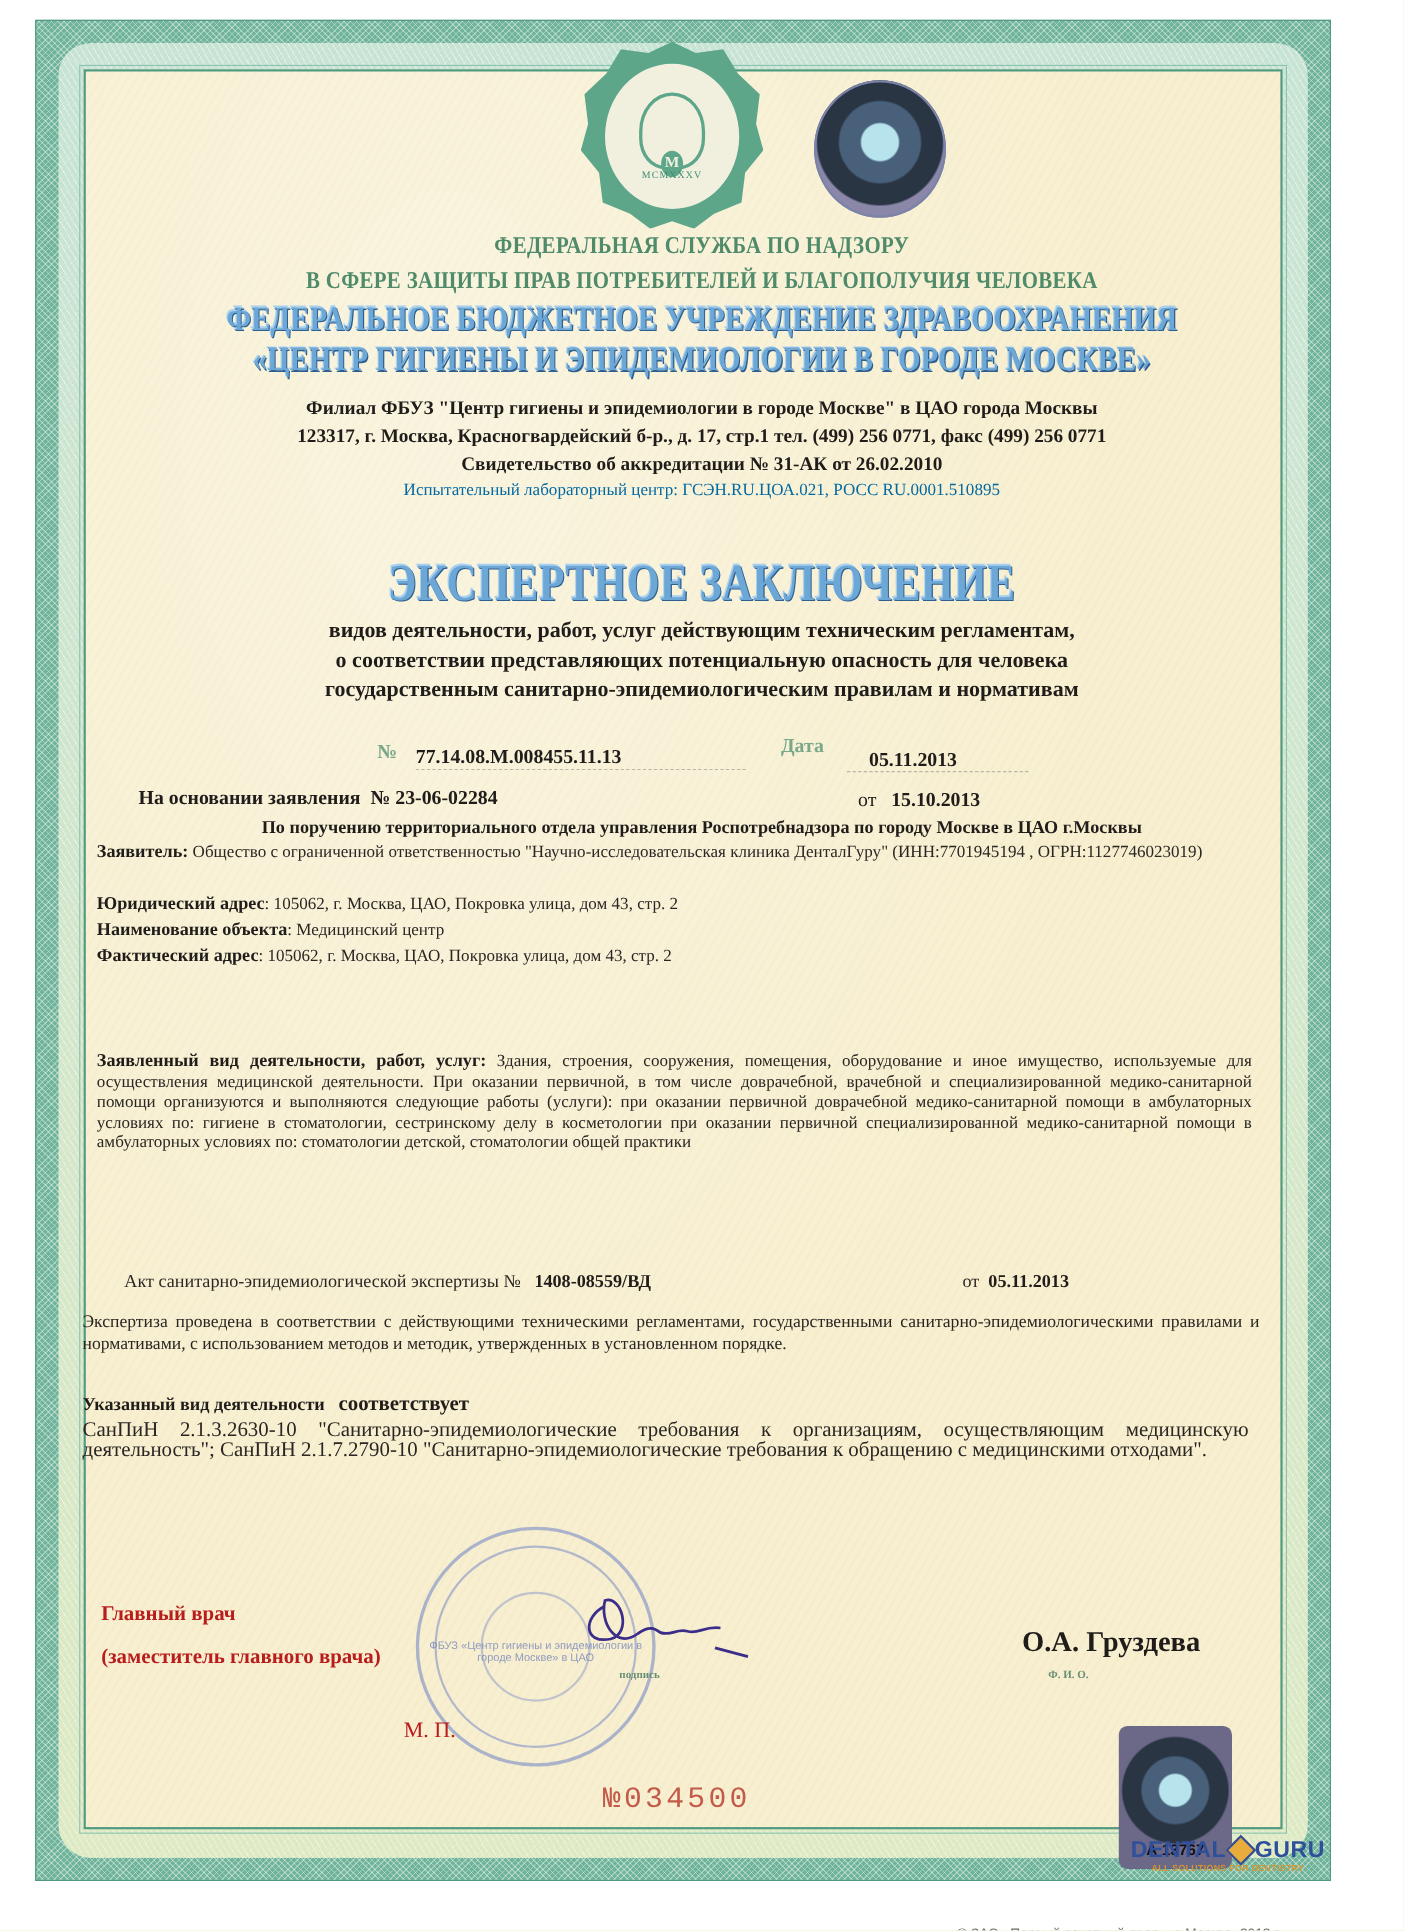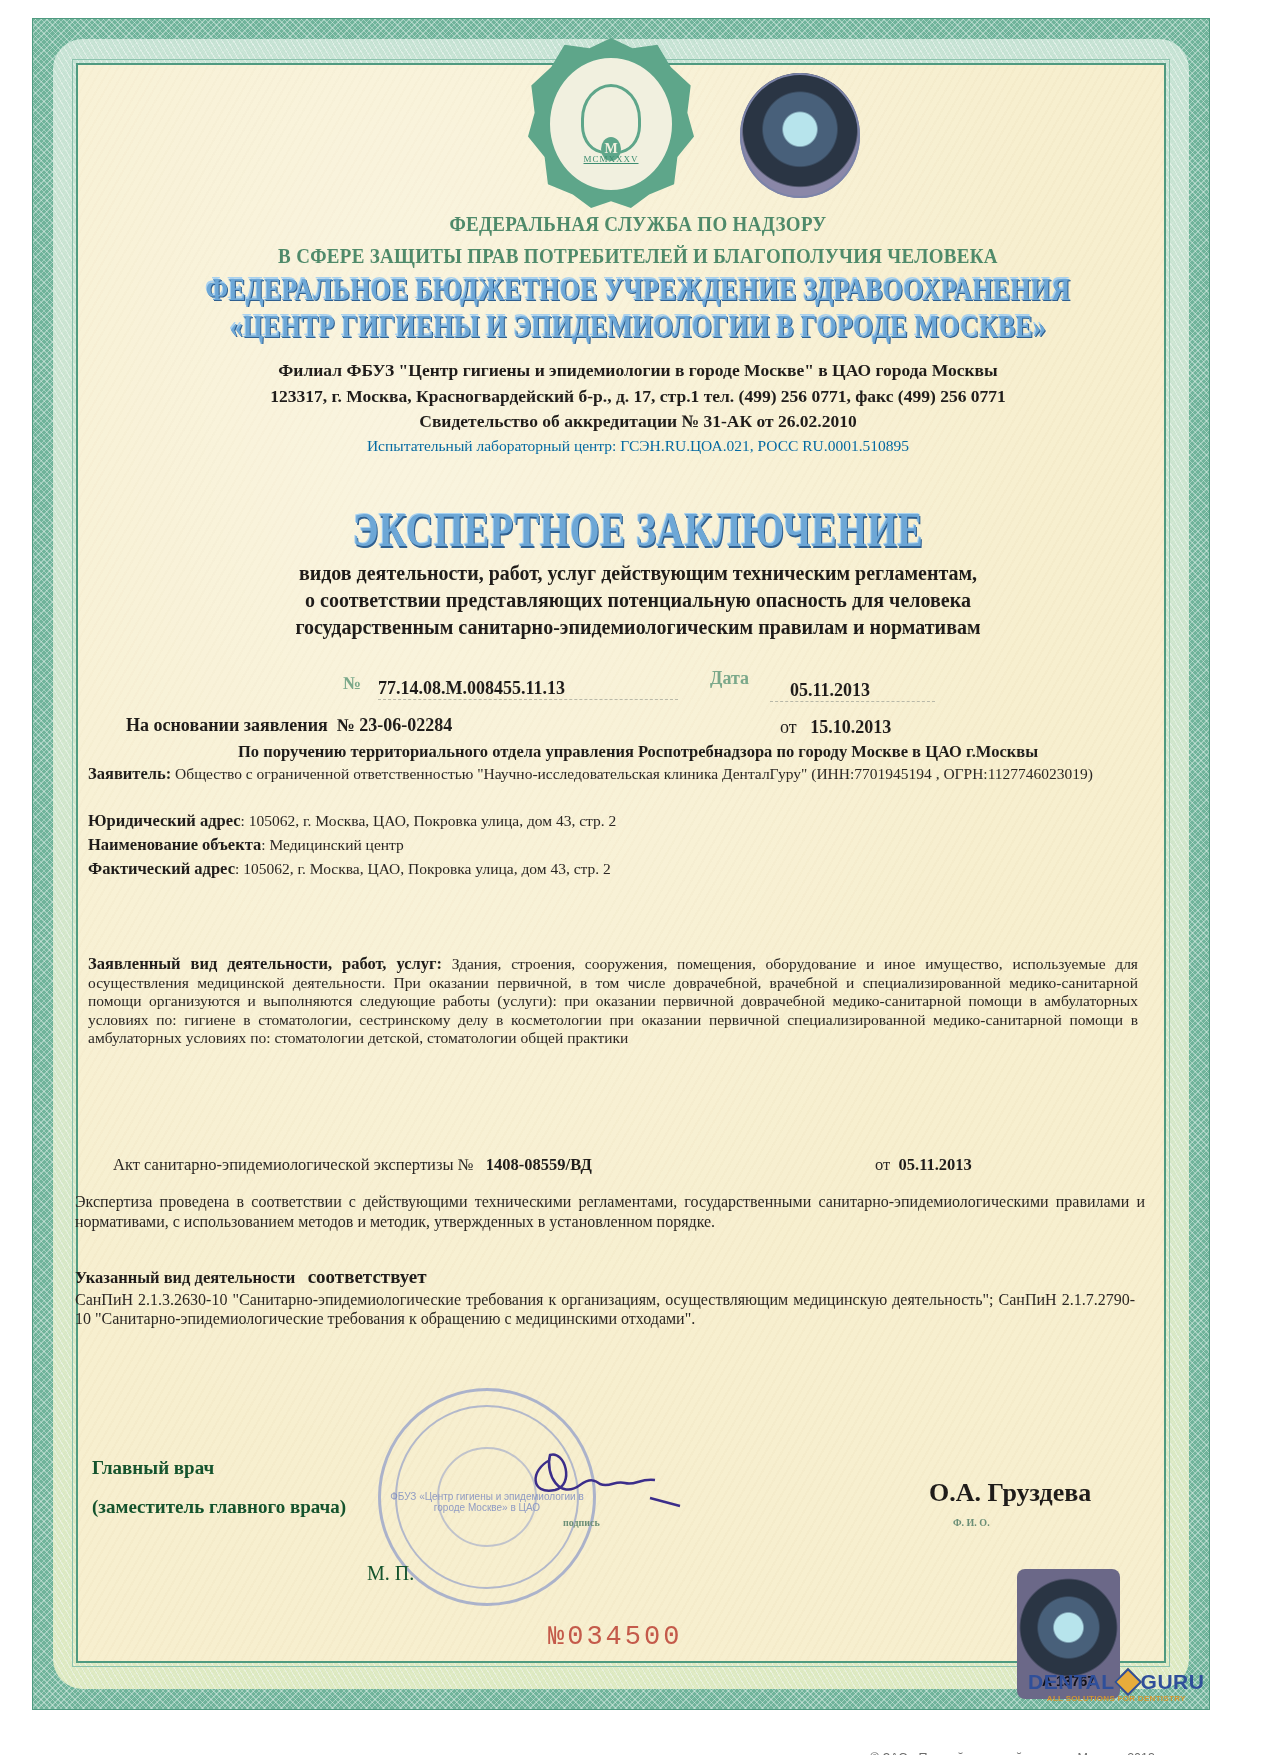--- a/index.html
+++ b/index.html
@@ -43,21 +43,21 @@
     background: #f1f0df; border: 2px solid #5ea68a; box-sizing: border-box;
     display: flex; flex-direction: column; align-items: center; justify-content: center;
     color: #3d8d70;
   }
   .emblem-figure {
     width: 60px; height: 70px; border-radius: 50% 50% 40% 40%; border: 3px solid #5ea68a;
     display: flex; align-items: flex-end; justify-content: center; box-sizing: border-box;
   }
   .emblem-m { width: 20px; height: 24px; border-radius: 50%; background: #5ea68a; color: #f1f0df;
     font-size: 14px; font-weight: bold; display: flex; align-items: center; justify-content: center; margin-bottom: -10px; }
-  .emblem-year { font-size: 9px; letter-spacing: 1px; text-decoration: underline; }
+  .emblem-year { font-size: 9px; letter-spacing: 1px; }
   .hologram {
     position: absolute; left: 740px; top: 73px; width: 120px; height: 125px; border-radius: 50%;
     background:
       radial-gradient(circle at 50% 45%, #b7e4ec 0 18%, #48607a 20% 40%, #2a3544 42% 62%, #8a87a8 64% 80%, #4d4b6a 82%);
     box-shadow: 0 0 0 2px #7b83a8 inset;
   }
   .hologram-sq {
     position: absolute; left: 1017px; top: 1569px; width: 103px; height: 130px; border-radius: 8px;
     background:
       radial-gradient(circle at 50% 45%, #b7e4ec 0 16%, #48607a 18% 34%, #2a3544 36% 54%, #6b6888 56%),
@@ -83,21 +83,21 @@
   .subtitle { font-size: 20px; font-weight: bold; color: #1f1c1a; line-height: 27px; }
 
   .abs { position: absolute; }
   .lbl-green { color: #7aa88a; font-weight: bold; }
   .bold { font-weight: bold; }
   .line { border-bottom: 1px dashed #b8b8a8; }
   .body-txt { font-size: 15.5px; line-height: 18.5px; text-align: justify; color: #2a2623; }
   .field { font-size: 15.5px; line-height: 20px; color: #2a2623; }
   .field b { font-size: 16.5px; color: #1f1c1a; }
 
-  .sig-lbl { color: #14532d; font-weight: bold; font-size: 19px; }
+  .sig-lbl { color: #b91c1c; font-weight: bold; font-size: 19px; }
   .tiny-lbl { color: #6b8e76; font-size: 10px; font-weight: bold; }
   .serial { color: #c45a4a; font-size: 27px; letter-spacing: 3px; font-family: "Liberation Mono", monospace; }
 
   .stamp {
     position: absolute; left: 378px; top: 1388px; width: 218px; height: 218px; border-radius: 50%;
     border: 3px solid rgba(110,130,200,0.55); box-sizing: border-box;
   }
   .stamp::before { content: ""; position: absolute; inset: 14px; border-radius: 50%; border: 2px solid rgba(110,130,200,0.5); }
   .stamp::after { content: ""; position: absolute; inset: 56px; border-radius: 50%; border: 2px solid rgba(110,130,200,0.4); }
   .stamp-text { position: absolute; left: 0; right: 0; top: 100px; text-align: center; color: rgba(100,120,190,0.7); font-size: 10px; font-family: "Liberation Sans", sans-serif; }
@@ -185,21 +185,21 @@
 </div>
 <div class="abs field" style="left:875px; top:1155px; font-size:16.5px;">
   <span>от</span>&nbsp;
   <b>05.11.2013</b>
 </div>
 <div class="abs body-txt" style="left:75px; top:1192px; width:1070px; font-size:16px; line-height:20px;">Экспертиза проведена в соответствии с действующими техническими регламентами, государственными санитарно-эпидемиологическими правилами и нормативами, с использованием методов и методик, утвержденных в установленном порядке.</div>
 <div class="abs" style="left:75px; top:1266px; font-size:16.5px; font-weight:bold;">
   <span>Указанный вид деятельности</span>&nbsp;&nbsp;
   <span style="font-size:19px;">соответствует</span>
 </div>
-<div class="abs body-txt" style="left:75px; top:1291px; width:1060px; font-size:16px;">СанПиН  2.1.3.2630-10  "Санитарно-эпидемиологические  требования  к  организациям,  осуществляющим  медицинскую деятельность"; СанПиН 2.1.7.2790-10 "Санитарно-эпидемиологические требования к обращению с медицинскими отходами".</div>
+<div class="abs body-txt" style="left:75px; top:1291px; width:1060px; font-size:19px;">СанПиН  2.1.3.2630-10  "Санитарно-эпидемиологические  требования  к  организациям,  осуществляющим  медицинскую деятельность"; СанПиН 2.1.7.2790-10 "Санитарно-эпидемиологические требования к обращению с медицинскими отходами".</div>
 
 <div class="stamp">
   <div class="stamp-text">ФБУЗ «Центр гигиены и эпидемиологии в городе Москве» в ЦАО</div>
 </div>
 
 <div class="abs sig-lbl" style="left:92px; top:1457px;">Главный врач</div>
 <div class="abs sig-lbl" style="left:92px; top:1496px;">(заместитель главного врача)</div>
 <svg class="abs" style="left:520px; top:1440px;" width="200" height="70">
   <path d="M30 20 C10 30, 10 55, 35 50 C55 45, 45 10, 30 15 C25 35, 40 60, 60 45 C70 38, 75 40, 80 44 C90 48, 95 40, 105 43 C115 46, 120 38, 135 40" stroke="#3b2d8a" stroke-width="2.5" fill="none"></path>
   <path d="M130 58 L160 66" stroke="#3b2d8a" stroke-width="2.5" fill="none"></path>

